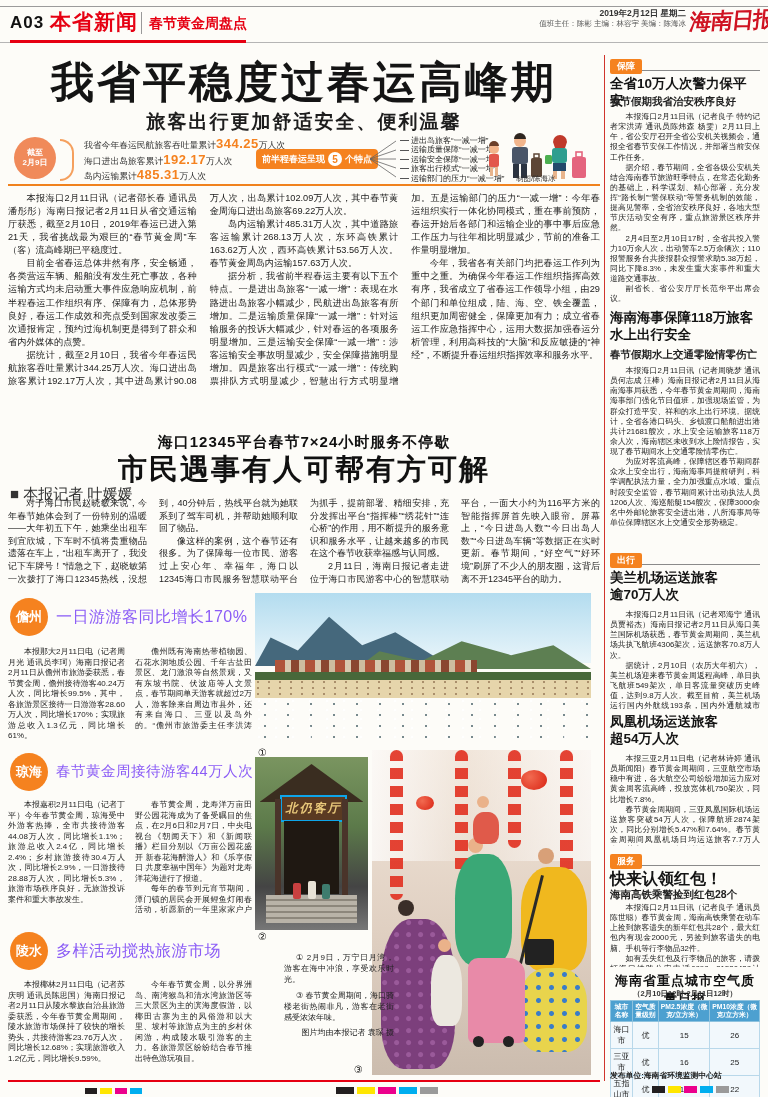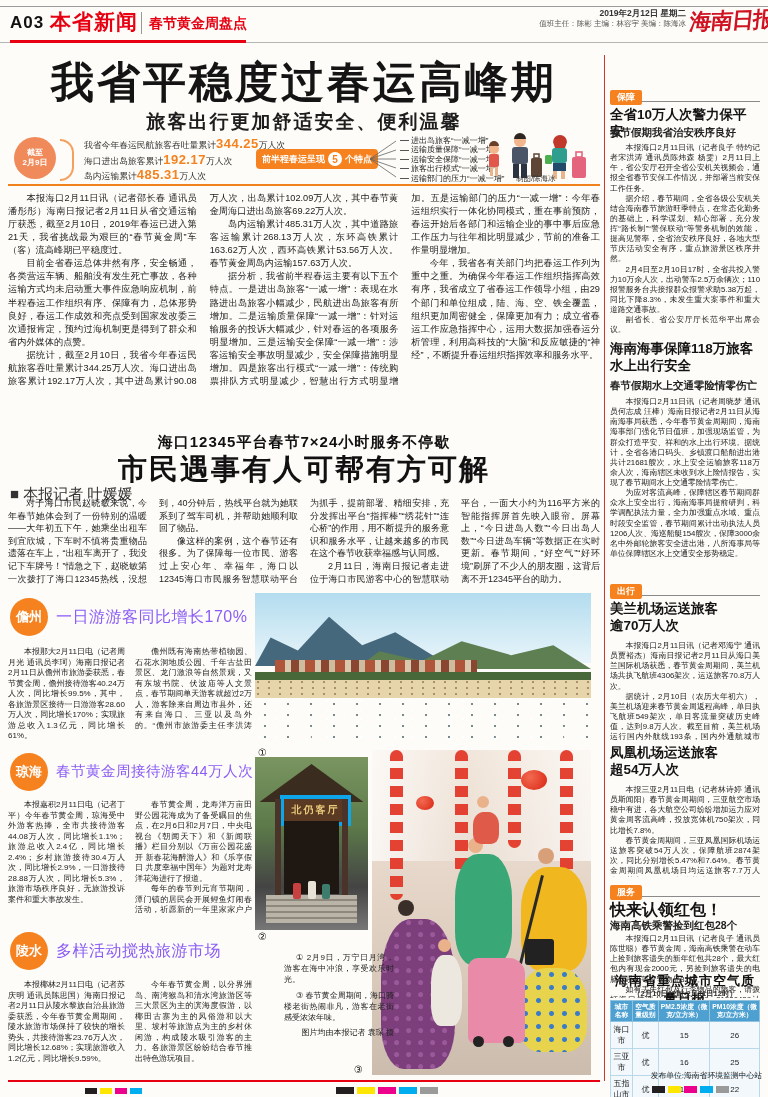--- a/index.html
+++ b/index.html
@@ -66,49 +66,49 @@
   .p1-trees{left:0;top:52%;width:100%;height:6%;background:#48683a;}
   .p1-sand{left:0;top:57%;width:100%;height:12%;background:#e6d5ab;
            background-image:radial-gradient(circle at 3px 2px,rgba(120,85,55,.55) .8px,transparent 1.3px);background-size:11px 6px;}
   .p1-sea{left:0;top:69%;width:100%;height:31%;background:linear-gradient(#5ed0dc,#17a0bd);
           background-image:radial-gradient(circle at 4px 3px,rgba(255,255,255,.85) 1px,transparent 1.7px),
                            radial-gradient(circle at 10px 6px,rgba(30,60,70,.6) .9px,transparent 1.5px);
           background-size:17px 9px,23px 11px;}
   
   .p2-bg{left:0;top:0;width:100%;height:100%;background:linear-gradient(#7a9560,#5c7a4a 40%,#444 75%,#777);}
   .p2-roof{left:4%;top:4%;width:92%;height:22%;background:#3a2d20;clip-path:polygon(0 100%,50% 0,100% 100%);}
-  .p2-plaque{left:22%;top:22%;width:56%;height:13%;background:#5a3a22;border:4px solid #0ea5e9;color:#e8c87a;
-             display:flex;align-items:center;justify-content:center;font-size:10px;font-weight:700;letter-spacing:2px;}
+  .p2-plaque{left:22%;top:22%;width:56%;height:13%;background:#5a3a22;border:2px solid #0ea5e9;color:#e8c87a;
+             display:flex;align-items:center;justify-content:center;font-size:12px;font-weight:700;letter-spacing:2px;font-style:italic;}
   .p2-door{left:26%;top:37%;width:48%;height:42%;background:#1f1812;}
   .p2-col{top:24%;width:5%;height:56%;background:#4a342a;}
   .p2-steps{left:10%;top:80%;width:80%;height:16%;background:repeating-linear-gradient(#b9b3a8 0 4px,#8d877c 4px 6px);}
   .p2-fig{bottom:18%;border-radius:2px;}
   
   .p3-bg{left:0;top:0;width:100%;height:100%;background:linear-gradient(#f2e6da,#e0d0c2 55%,#cbbcae);}
   .p3-bldg{left:0;top:0;width:100%;height:34%;background:linear-gradient(90deg,rgba(255,255,255,.75),rgba(240,230,220,.4) 45%,rgba(255,255,255,.7));}
   .lstring{top:0;width:13px;height:46%;background:repeating-linear-gradient(#e23323 0 11px,rgba(0,0,0,0) 11px 18px);border-radius:7px;opacity:.92;}
   .lbig{border-radius:50%;background:radial-gradient(circle at 35% 35%,#f26a50,#d92313);}
   .crowd{border-radius:40% 40% 30% 30%;}
   .head-c{border-radius:50%;background:#eab28a;}
   
   .sb-rule{left:604px;top:55px;width:1px;height:1026px;background:#d0342c;}
-  .sb{left:610px;width:150px;margin-top:31px;}
+  .sb{left:610px;width:150px;}
   .sb-badgeline{border-bottom:1px solid #8a8a8a;height:15px;}
   .sb-badge{display:inline-block;background:#f5821f;color:#fff;font-size:9px;font-weight:700;padding:2px 7px;border-radius:2px;line-height:1.2;}
   .sb-hl{font-size:13.5px;font-weight:900;color:#141414;line-height:1.25;white-space:pre-line;}
   .sb-sub{font-size:10.5px;font-weight:700;color:#222;}
   .sb-body{font-size:7.8px;line-height:1.3;text-align:justify;color:#222;overflow:hidden;}
   .sb-hl-red{font-size:16px;font-weight:900;color:#141414;}
   
   .tbl-title{left:610px;width:150px;text-align:center;font-size:13px;font-weight:900;color:#111;letter-spacing:1px;}
   .tbl-sub{left:610px;width:150px;text-align:center;font-size:7.5px;font-weight:700;color:#333;}
   table.air{border-collapse:collapse;width:150px;}
   table.air th{background:#4da0d0;color:#fff;font-size:6.8px;font-weight:700;padding:2px 1px;border:1px solid #8ec2de;line-height:1.2;}
   table.air td{background:#f2f8fc;color:#222;font-size:8px;text-align:center;padding:2px 1px;border:1px solid #b9d8ea;}
-  .tbl-src{left:610px;width:152px;text-align:right;font-size:7.8px;font-weight:400;color:#222;}
+  .tbl-src{left:610px;width:152px;text-align:left;font-size:7.8px;font-weight:700;color:#222;}
   
   .bot-red{top:1080px;left:8px;width:592px;height:2px;background:#e60012;}
   .cbar{display:flex;gap:3px;}
   .cbar span{display:inline-block;}
 </style>
 </head>
 <body>
 
 <div class="page">
 

